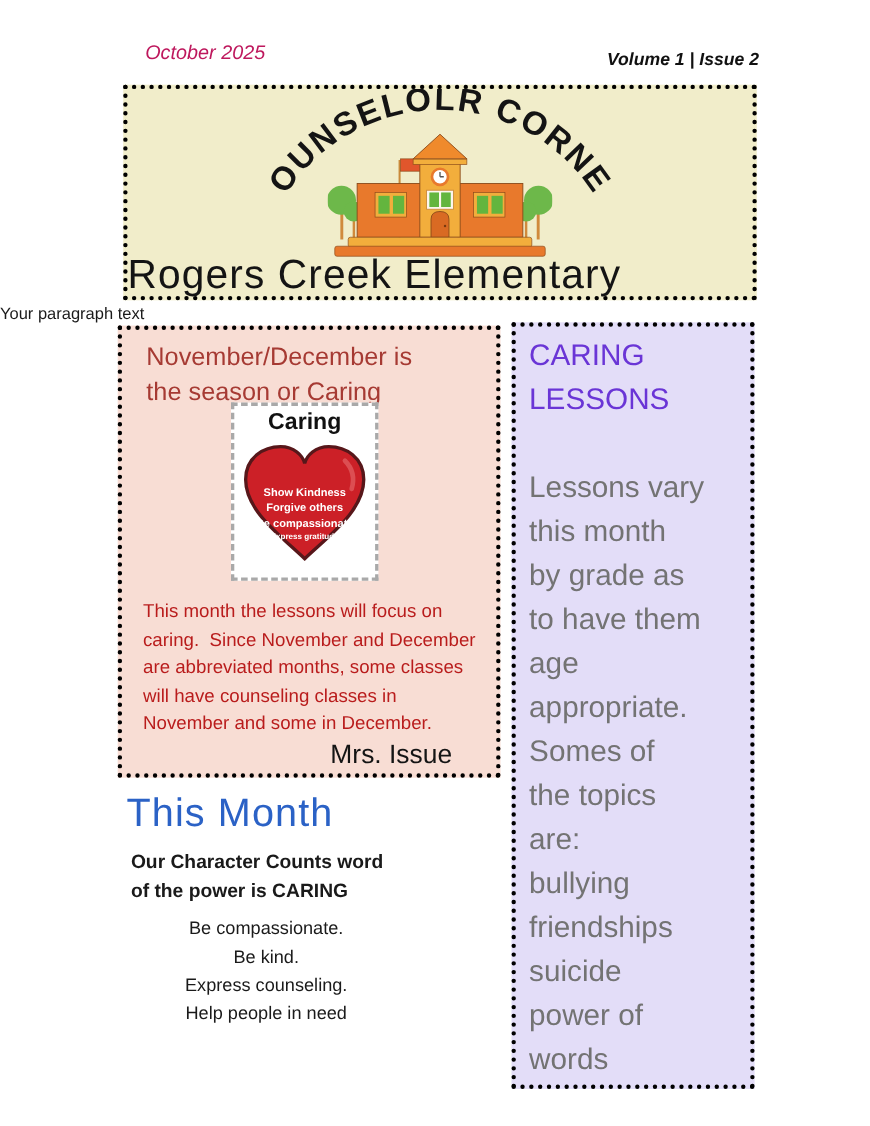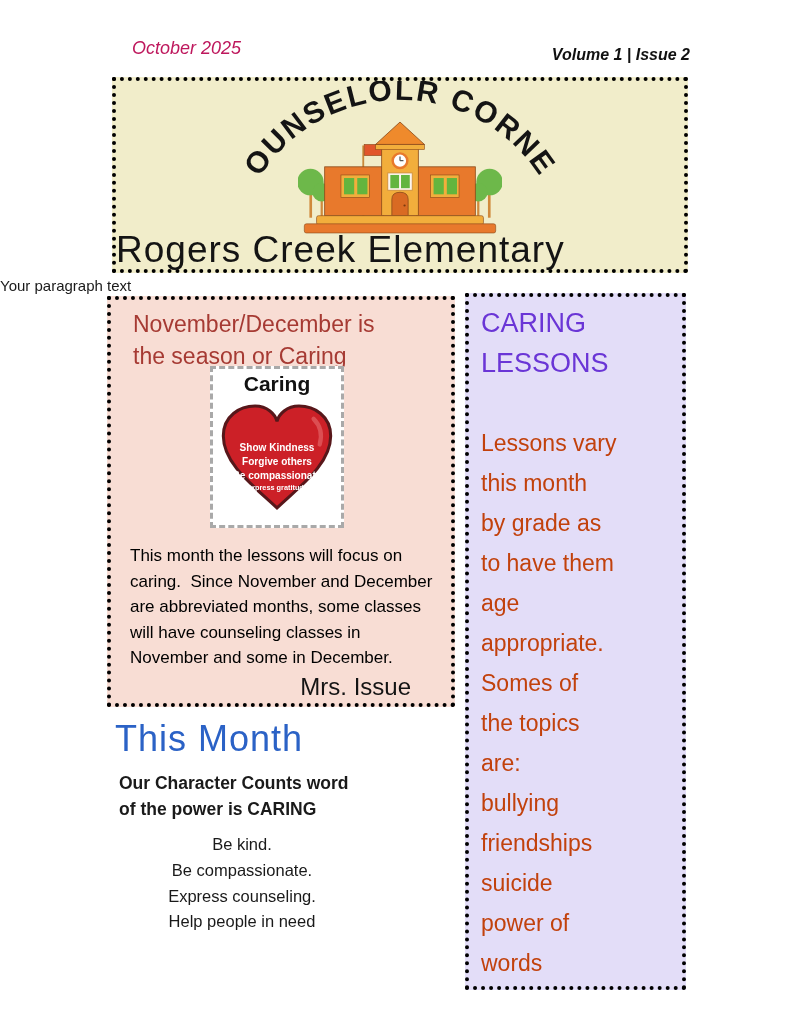--- a/index.html
+++ b/index.html
@@ -44,38 +44,38 @@
     background:#ffffff;border:3px dashed #a9a9a9;box-sizing:content-box;
   }
   .heart-card-title{
     text-align:center;font-weight:800;font-size:21px;color:#111;margin-top:3px;
     font-family:"Liberation Sans",sans-serif;letter-spacing:0px;
   }
   .heart-svg{display:block;margin:0 auto;width:122px;height:122px;}
   .heart-svg .hline{fill:#fff;font-family:"Liberation Sans",sans-serif;font-weight:bold;text-anchor:middle;}
   .left-body{
     position:absolute;left:19px;top:243px;width:312px;
-    font-size:17px;line-height:25.5px;color:#000000;white-space:pre-wrap;
+    font-size:17px;line-height:25.5px;color:#b91c1c;white-space:pre-wrap;
   }
   .signature{
     position:absolute;right:40px;bottom:2px;font-size:24px;color:#141414;
   }
 
   
   .right-box{
     position:absolute;left:465px;top:293px;width:213px;height:689px;
     background:#e3ddf8;border:4px dotted #000;
   }
   .right-title{
     position:absolute;left:12px;top:6px;width:190px;
     font-size:27px;line-height:40px;color:#6a35d6;white-space:pre-line;
   }
   .right-body{
     position:absolute;left:12px;top:126px;width:195px;
-    font-size:23px;line-height:40px;color:#c2410c;white-space:pre-line;
+    font-size:27px;line-height:40px;color:#737373;white-space:pre-line;
   }
 
   
   .this-month-heading{
     position:absolute;left:115px;top:718px;
     font-size:36px;color:#2b62c6;letter-spacing:1px;
   }
   .this-month-sub{
     position:absolute;left:119px;top:770px;width:300px;
     font-size:17.5px;line-height:26px;font-weight:bold;color:#1a1a1a;white-space:pre-line;
@@ -183,19 +183,19 @@
 friendships
 suicide
 power of
 words</div>
   </div>
 
   <div class="this-month-heading hand">This Month</div>
   <div class="this-month-sub">Our Character Counts word
 of the power is CARING</div>
   <div class="values-list">
+    <div>Be compassionate.</div>
     <div>Be kind.</div>
-    <div>Be compassionate.</div>
     <div>Express counseling.</div>
     <div>Help people in need</div>
   </div>
 
 </div>
 
 </body></html>

